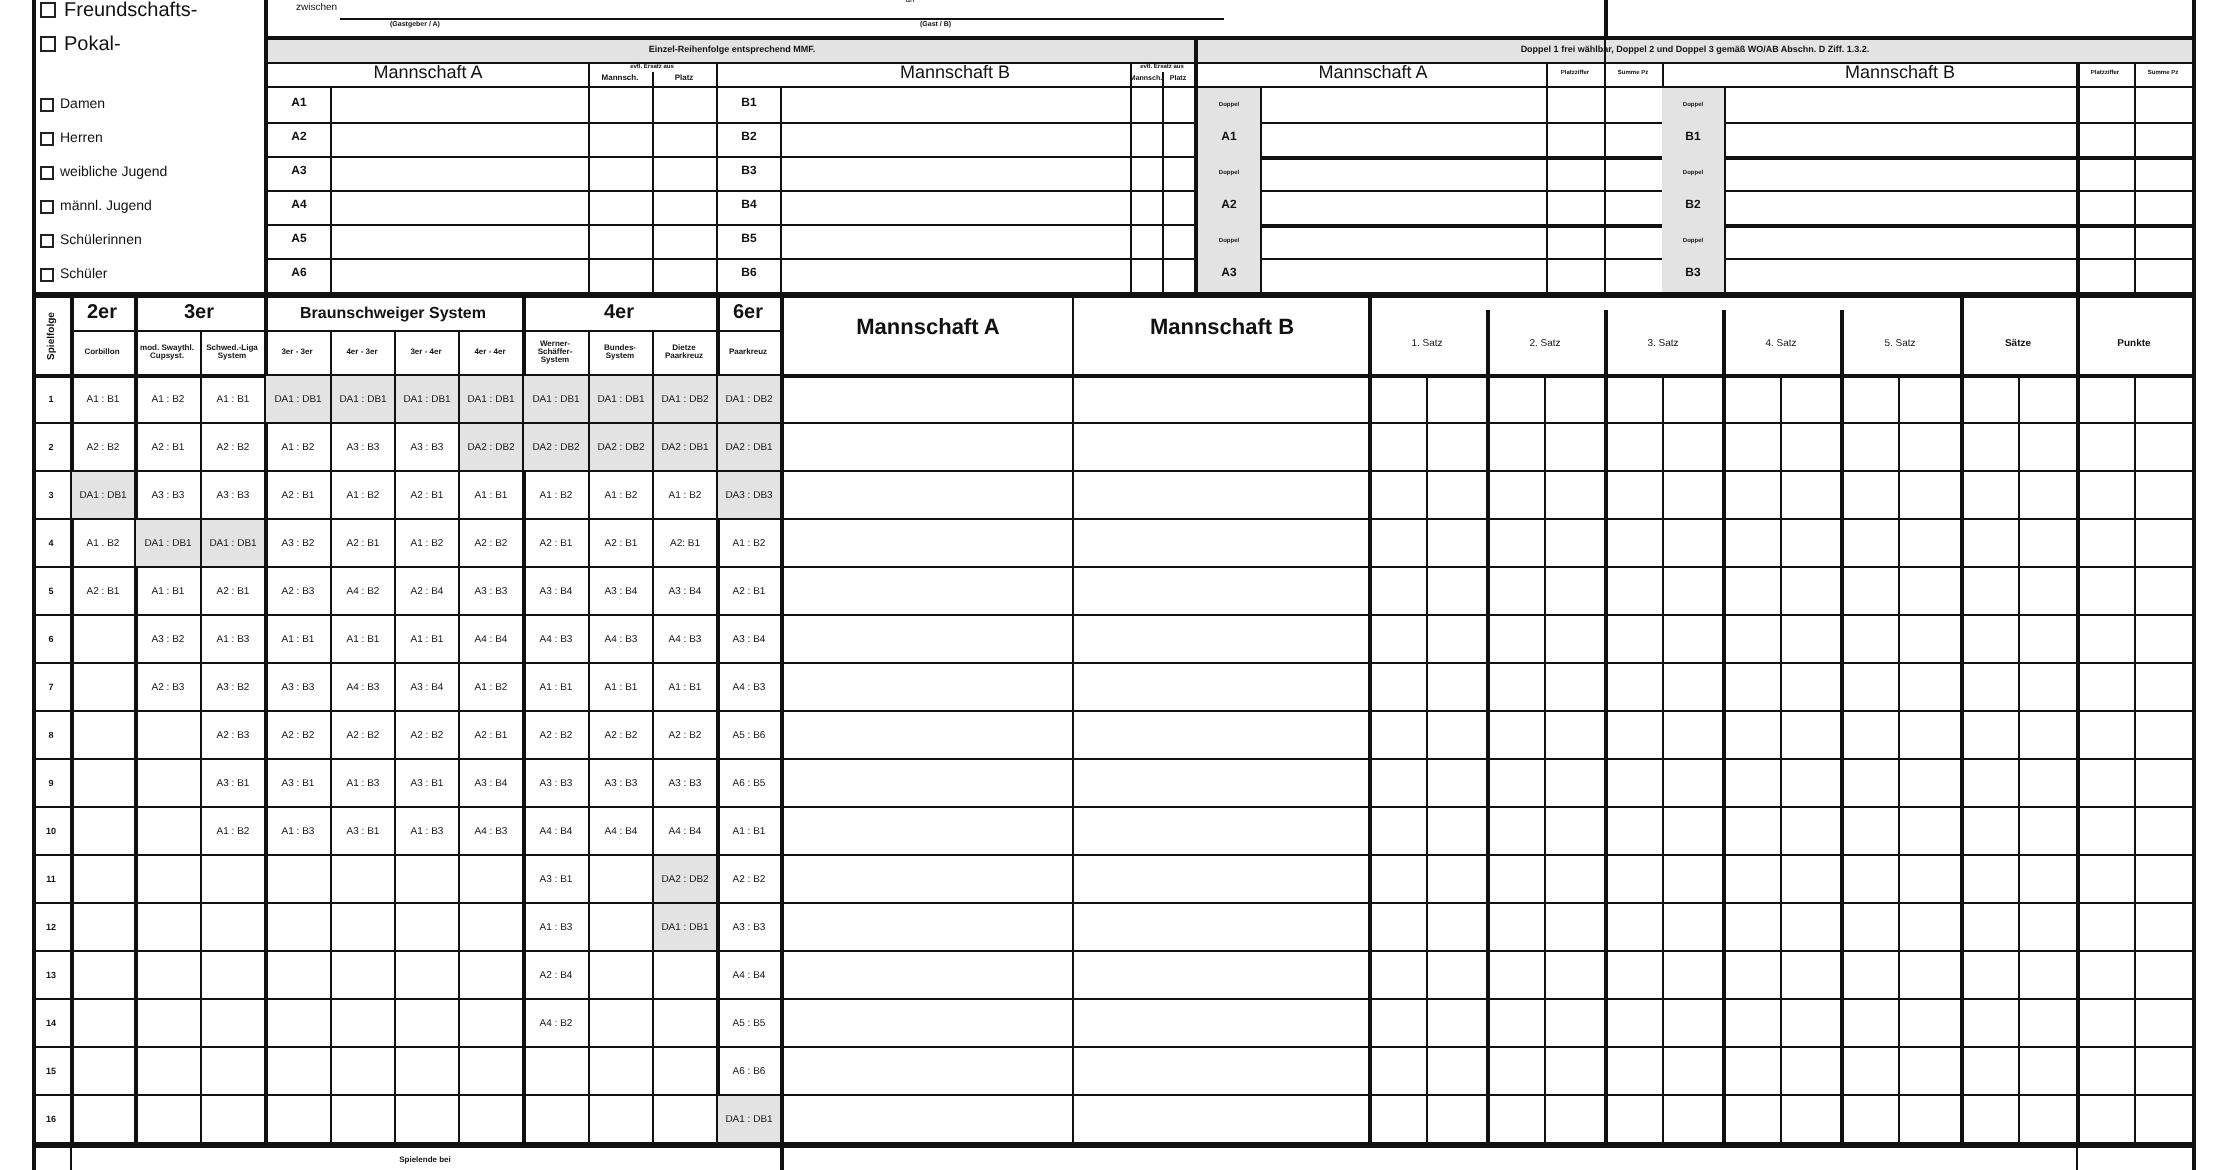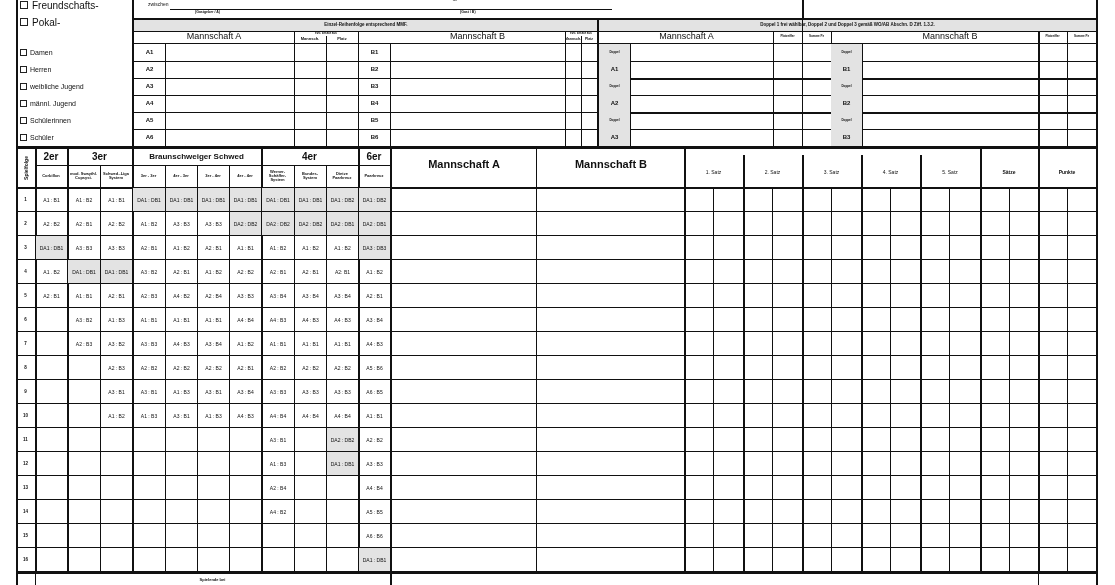--- a/index.html
+++ b/index.html
@@ -188,21 +188,21 @@
     <div class="abs" style="left: 863px; top: 129px; width: 233px; height: 1px; background: rgb(17, 17, 17);"></div>
     <div class="abs" style="left: 16px; top: 146px; width: 1082px; height: 3px; background: rgb(17, 17, 17);"></div>
     <div class="abs" style="left: 16px; top: 149px; width: 2px; height: 436px; background: rgb(17, 17, 17);"></div>
     <div class="abs" style="left: 16px; top: 149px; width: 19px; height: 38px; display: flex; align-items: center; justify-content: center;">
       <span style="transform: rotate(-90deg); font-size: 5px; font-weight: bold; white-space: nowrap;">Spielfolge</span>
     </div>
     <div class="abs" style="left: 35px; top: 149px; width: 2px; height: 422px; background: rgb(17, 17, 17);"></div>
     <div class="abs" style="left: 35px; top: 149px; width: 32px; height: 16px; display: flex; align-items: center; justify-content: center; text-align: center; line-height: 1.05; font-weight: bold; font-size: 10px;">2er</div>
     <div class="abs" style="left: 67px; top: 149px; width: 65px; height: 16px; display: flex; align-items: center; justify-content: center; text-align: center; line-height: 1.05; font-weight: bold; font-size: 10px;">3er</div>
     <div class="abs" style="left: 67px; top: 149px; width: 2px; height: 422px; background: rgb(17, 17, 17);"></div>
-    <div class="abs" style="left: 132px; top: 149px; width: 129px; height: 16px; display: flex; align-items: center; justify-content: center; text-align: center; line-height: 1.05; font-weight: bold; font-size: 8px;">Braunschweiger Schwed</div>
+    <div class="abs" style="left: 132px; top: 149px; width: 129px; height: 16px; display: flex; align-items: center; justify-content: center; text-align: center; line-height: 1.05; font-weight: bold; font-size: 8px;">Braunschweiger System</div>
     <div class="abs" style="left: 132px; top: 149px; width: 2px; height: 422px; background: rgb(17, 17, 17);"></div>
     <div class="abs" style="left: 261px; top: 149px; width: 97px; height: 16px; display: flex; align-items: center; justify-content: center; text-align: center; line-height: 1.05; font-weight: bold; font-size: 10px;">4er</div>
     <div class="abs" style="left: 261px; top: 149px; width: 2px; height: 422px; background: rgb(17, 17, 17);"></div>
     <div class="abs" style="left: 358px; top: 149px; width: 32px; height: 16px; display: flex; align-items: center; justify-content: center; text-align: center; line-height: 1.05; font-weight: bold; font-size: 10px;">6er</div>
     <div class="abs" style="left: 358px; top: 149px; width: 2px; height: 422px; background: rgb(17, 17, 17);"></div>
     <div class="abs" style="left: 390px; top: 149px; width: 2px; height: 436px; background: rgb(17, 17, 17);"></div>
     <div class="abs" style="left: 35px; top: 165px; width: 32px; height: 22px; display: flex; align-items: center; justify-content: center; text-align: center; line-height: 1.05; font-size: 4px; font-weight: bold; padding: 0px 1px;">Corbillon</div>
     <div class="abs" style="left: 67px; top: 165px; width: 33px; height: 22px; display: flex; align-items: center; justify-content: center; text-align: center; line-height: 1.05; font-size: 4px; font-weight: bold; padding: 0px 1px;">mod. Swaythl. Cupsyst.</div>
     <div class="abs" style="left: 67px; top: 165px; width: 1px; height: 406px; background: rgb(17, 17, 17);"></div>
     <div class="abs" style="left: 100px; top: 165px; width: 32px; height: 22px; display: flex; align-items: center; justify-content: center; text-align: center; line-height: 1.05; font-size: 4px; font-weight: bold; padding: 0px 1px;">Schwed.-Liga System</div>

